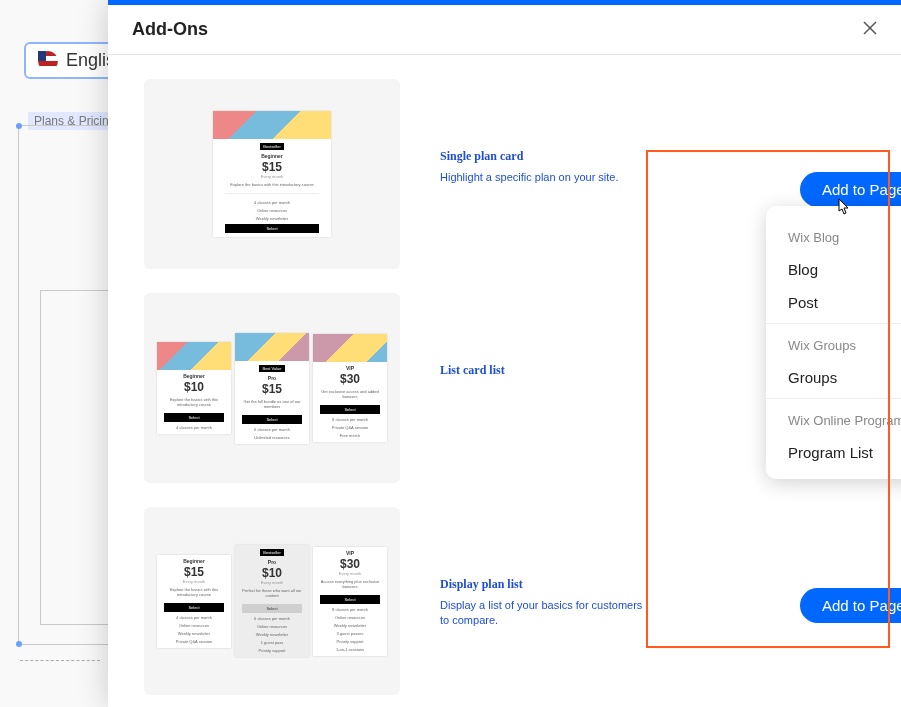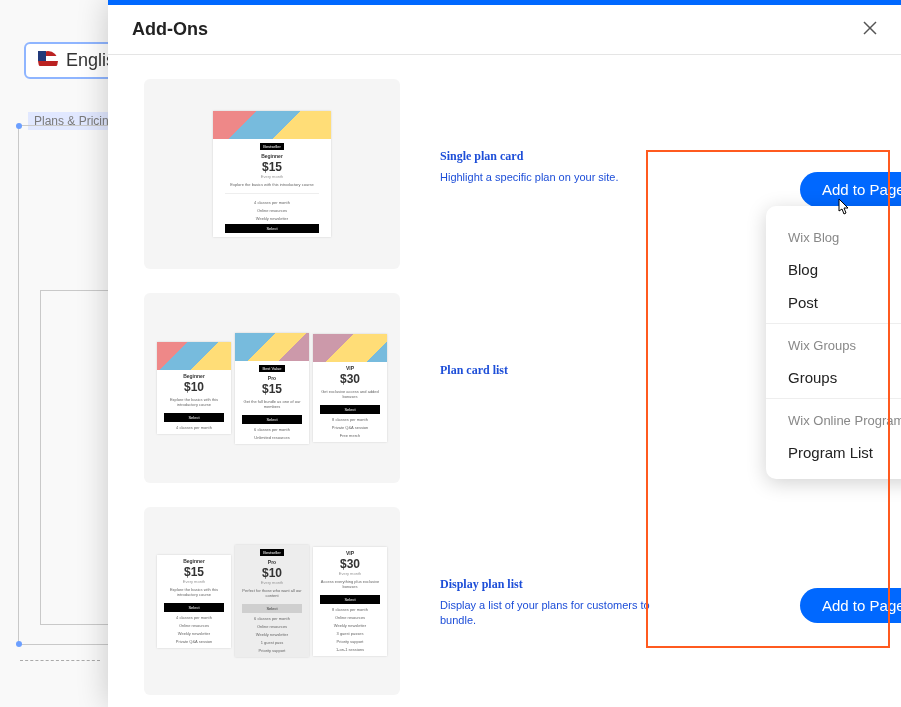--- a/index.html
+++ b/index.html
@@ -285,21 +285,21 @@
             <div class="tier">VIP</div>
             <div class="price">$30</div>
             <div class="blurb">Get exclusive access and added bonuses</div>
             <div class="btn-mini">Select</div>
             <div class="feat">8 classes per month</div>
             <div class="feat">Private Q&amp;A session</div>
             <div class="feat">Free merch</div>
           </div>
         </div>
         <div class="addon-text">
-          <div class="addon-title">Plan card list</div>
+          <div class="addon-title">List card list</div>
         </div>
       </div>
 
       <div class="addon-row">
         <div class="thumb classic">
           <div class="mini-card">
             <div class="tier">Beginner</div>
             <div class="price">$15</div>
             <div class="sub">Every month</div>
             <div class="blurb">Explore the basics with this introductory course</div>
@@ -331,21 +331,21 @@
             <div class="feat">8 classes per month</div>
             <div class="feat">Online resources</div>
             <div class="feat">Weekly newsletter</div>
             <div class="feat">3 guest passes</div>
             <div class="feat">Priority support</div>
             <div class="feat">1-on-1 sessions</div>
           </div>
         </div>
         <div class="addon-text">
           <div class="addon-title">Display plan list</div>
-          <div class="addon-desc">Display a list of your plans for customers to bundle.</div>
+          <div class="addon-desc">Display a list of your basics for customers to compare.</div>
         </div>
       </div>
 
     </div>
   </div>
 
   <button class="add-btn btns-abs btn1">
     <span>Add to Page</span>
 
   </button>

